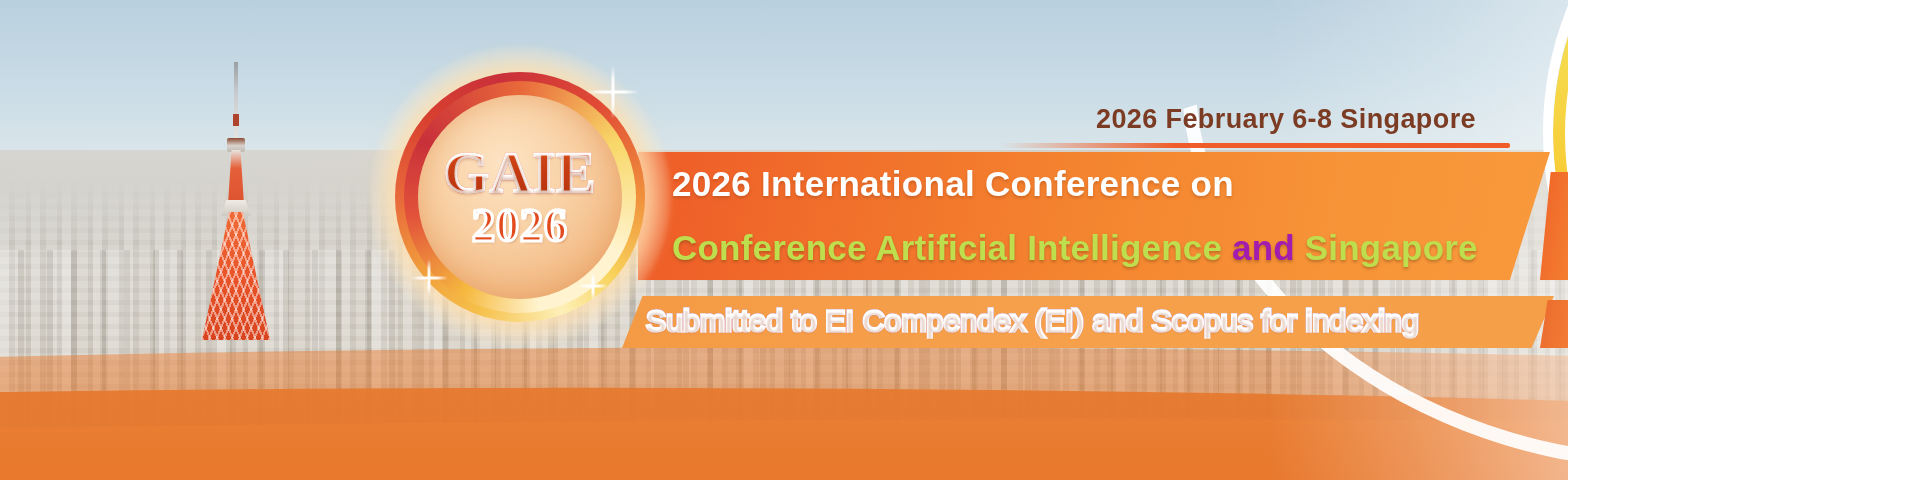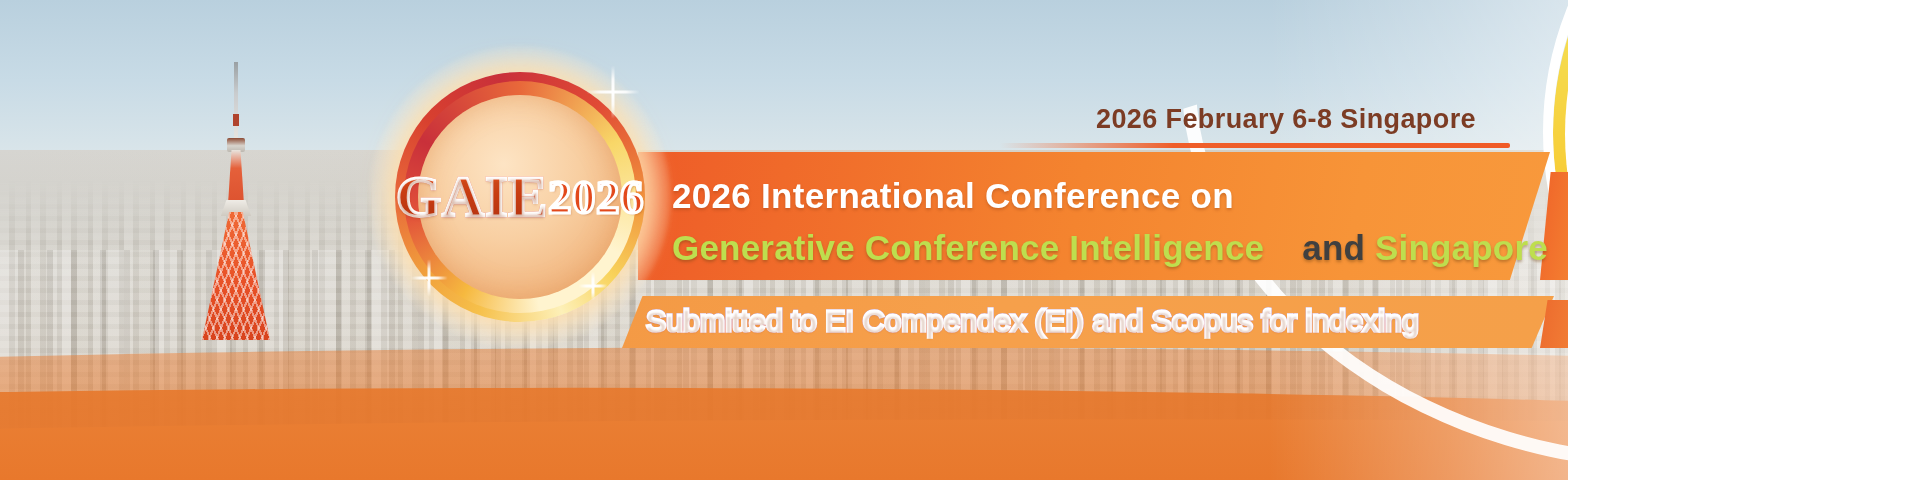--- a/index.html
+++ b/index.html
@@ -166,21 +166,21 @@
     box-shadow:0 0 26px 6px rgba(255,214,150,.75);
   }
   .logo-ring2{
     position:absolute;left:9px;top:9px;width:232px;height:232px;border-radius:50%;
     background:conic-gradient(from 170deg,#fff4cf 0deg,#f6b93f 40deg,#e2523a 90deg,#c9303a 130deg,#e8683a 190deg,#f8d768 250deg,#fff4cf 310deg,#fff4cf 360deg);
   }
   .logo-inner{
     position:absolute;left:23px;top:23px;width:204px;height:204px;border-radius:50%;
     background:radial-gradient(circle at 42% 34%,#fde4c4 0%,#f8cfa2 42%,#f3bb86 70%,#eba96d 100%);
     box-shadow:inset 0 0 28px rgba(214,126,60,.35);
-    display:flex;flex-direction:row;align-items:center;justify-content:center;text-align:center;
+    display:flex;flex-direction:column;align-items:center;justify-content:center;text-align:center;
   }
   .logo-gaie{
     font-family:"Liberation Serif",serif;
     font-weight:700;font-size:58px;line-height:.95;letter-spacing:1px;
     color:#dd3a16;
     background:linear-gradient(180deg,#f25a22 0%,#e23c12 45%,#c3300f 100%);
     -webkit-background-clip:text;background-clip:text;-webkit-text-fill-color:transparent;
     -webkit-text-stroke:3px #ffffff;
     paint-order:stroke fill;
     text-shadow:0 2px 3px rgba(150,60,20,.35);
@@ -212,34 +212,34 @@
     clip-path:polygon(0 0,100% 0,95.6% 100%,0 100%);
     box-shadow:0 6px 14px rgba(120,60,20,.22);
   }
   .title-banner-tail{
     position:absolute;left:1540px;top:172px;width:76px;height:108px;
     background:linear-gradient(100deg,#ef6329 0%,#f58432 60%,#f79237 100%);
     clip-path:polygon(14% 0,100% 0,82% 100%,0 100%);
     box-shadow:0 5px 12px rgba(120,60,20,.25);
   }
   .title-line1{
-    position:absolute;left:672px;top:176px;
+    position:absolute;left:672px;top:164px;
     font-size:35px;font-weight:700;color:#ffffff;letter-spacing:.3px;
     text-shadow:0 2px 3px rgba(140,60,20,.35);
     white-space:nowrap;
   }
   .title-line2{
     position:absolute;left:672px;top:228px;
     font-size:35px;font-weight:700;letter-spacing:.2px;white-space:nowrap;
   }
   .title-line2 .green{
     color:#bede4e;text-shadow:0 2px 3px rgba(120,70,20,.45);
   }
   .title-line2 .white{
-    color:#404040;text-shadow:0 2px 3px rgba(120,70,20,.45);margin-left:28px;
+    color:#a21caf;text-shadow:0 2px 3px rgba(120,70,20,.45);
   }
 
   
   .date-text{
     position:absolute;left:1096px;top:104px;
     font-size:27px;font-weight:700;color:#7c3c24;letter-spacing:.4px;white-space:nowrap;
   }
   .date-rule{
     position:absolute;left:1000px;top:143px;width:510px;height:5px;
     background:linear-gradient(90deg,rgba(240,110,60,0) 0%,rgba(240,110,60,.45) 14%,#ef5e2a 34%,#f05b27 100%);
@@ -333,21 +333,21 @@
   <div class="medallion-white"></div>
   <div class="sweep"></div>
 
   <div class="date-rule"></div>
   <div class="date-text">2026 February 6-8  Singapore</div>
 
   <div class="title-banner"></div>
   <div class="title-banner-tail"></div>
   <div class="title-line1">2026  International Conference on</div>
   <div class="title-line2">
-    <span class="green">Generative Conference Intelligence </span><span class="white">and</span><span class="green"> Singapore</span>
+    <span class="green">Conference Artificial Intelligence </span><span class="white">and</span><span class="green"> Singapore</span>
   </div>
 
   <div class="index-banner"></div>
   <div class="index-banner-tail"></div>
   <div class="index-text">Submitted to EI Compendex (EI) and Scopus for indexing</div>
 
   <div class="logo">
     <div class="logo-glow"></div>
     <div class="logo-outer"></div>
     <div class="logo-ring2"></div>

